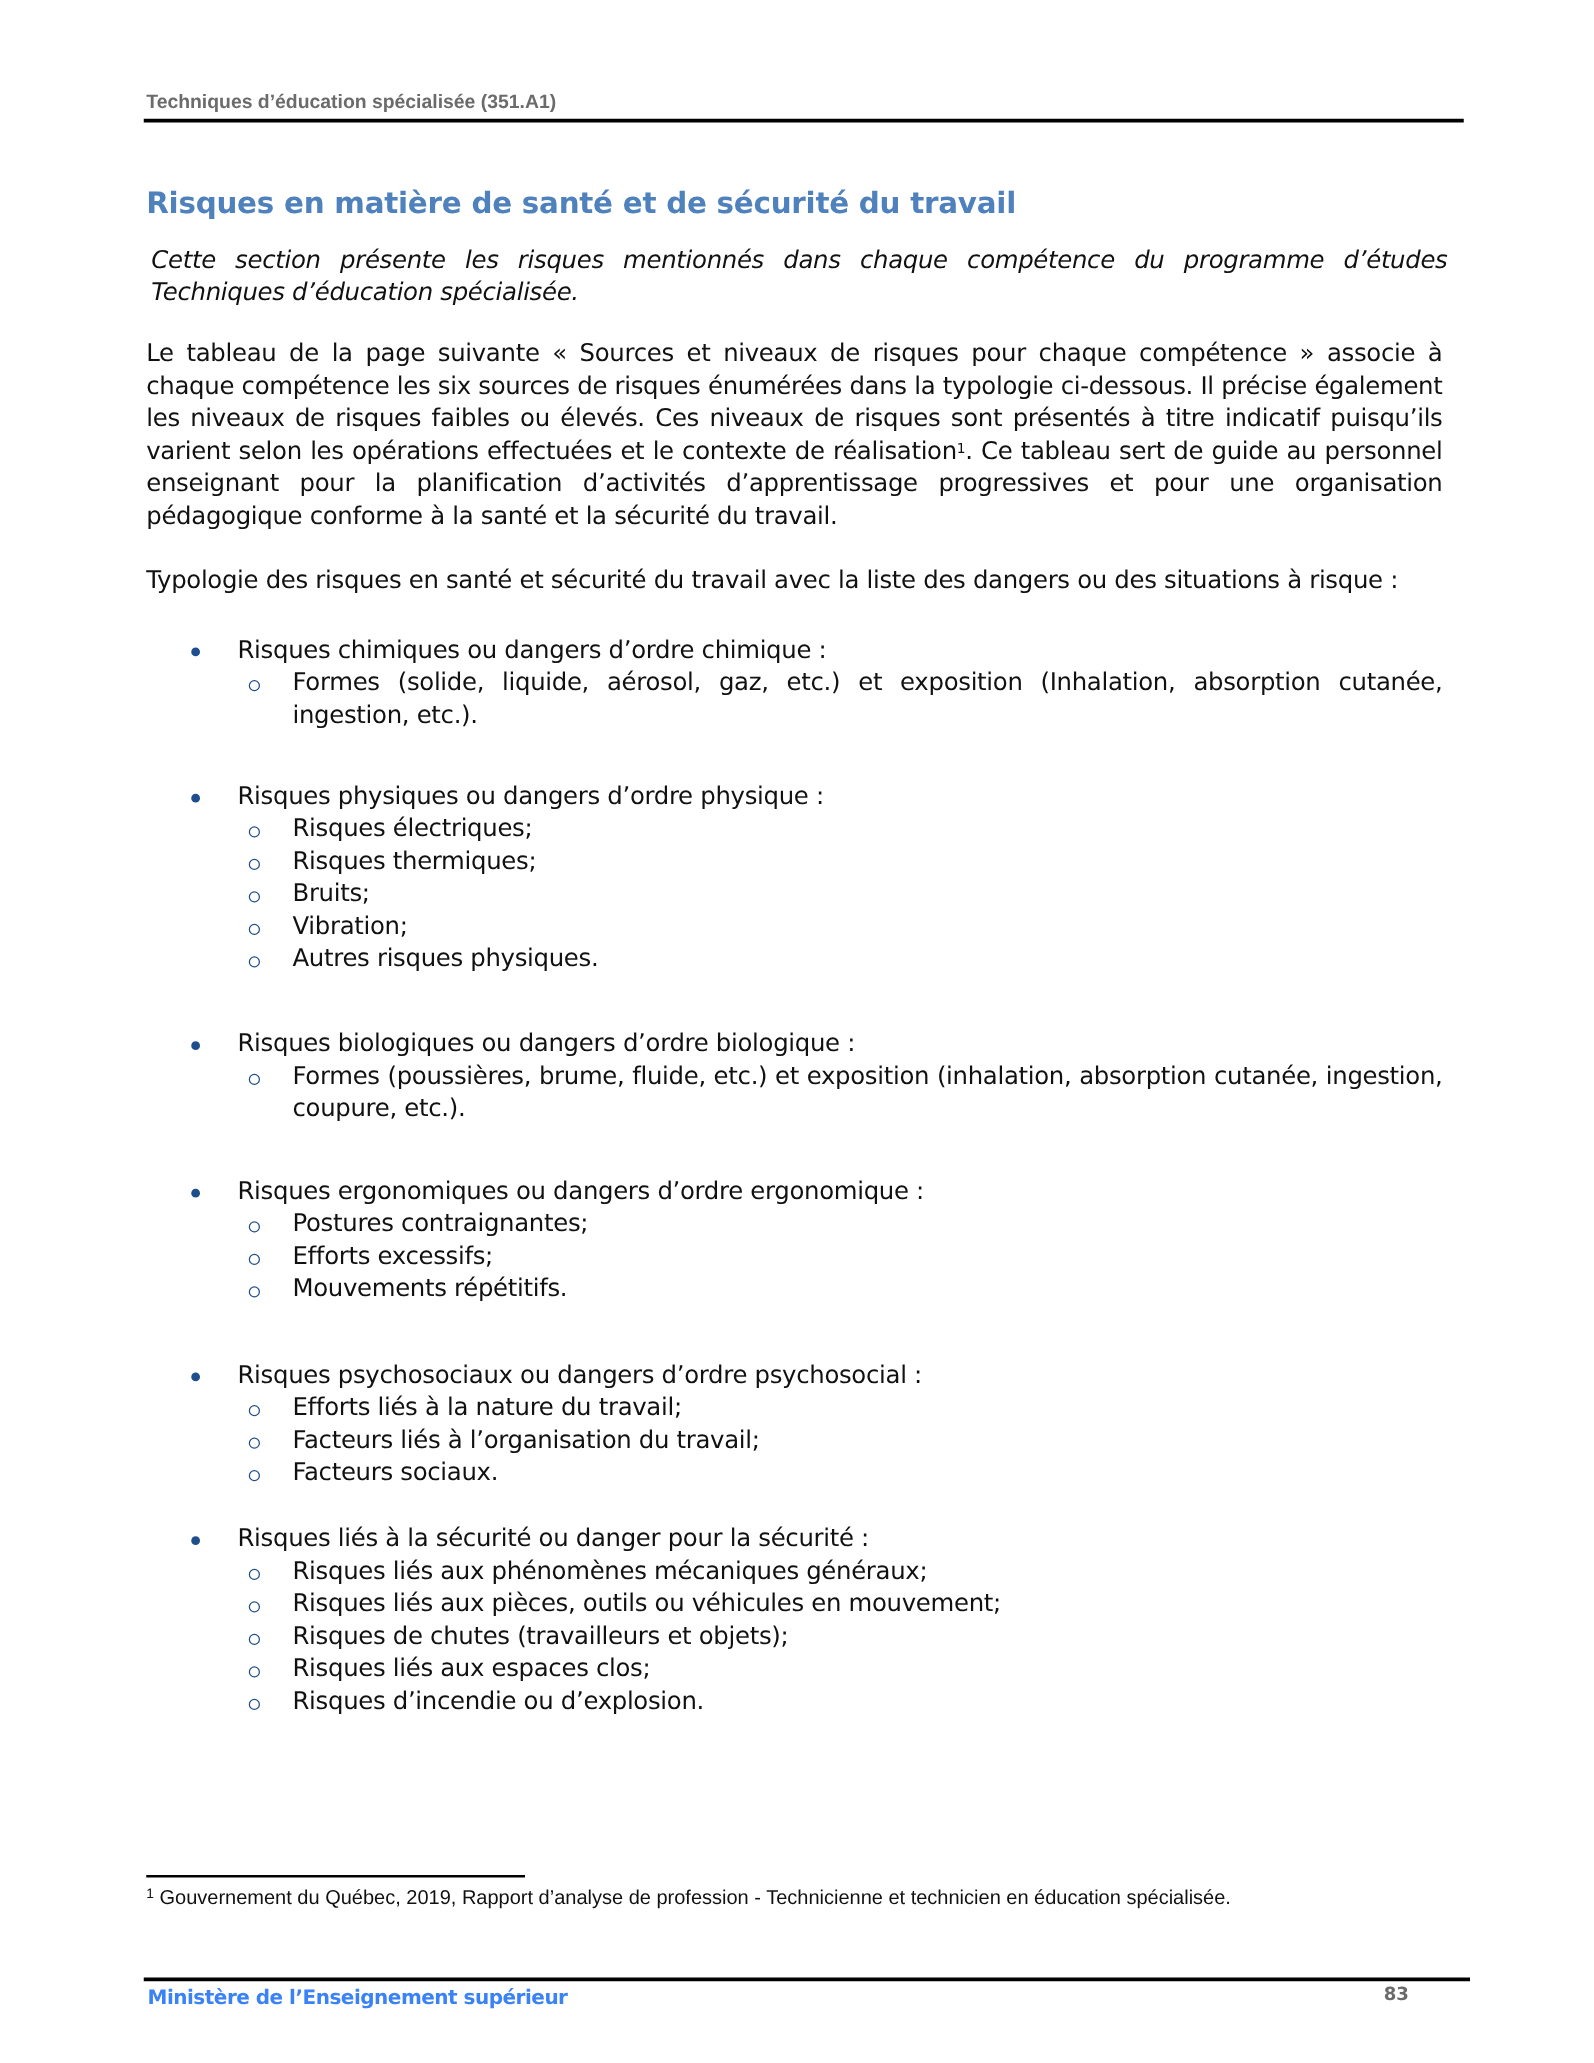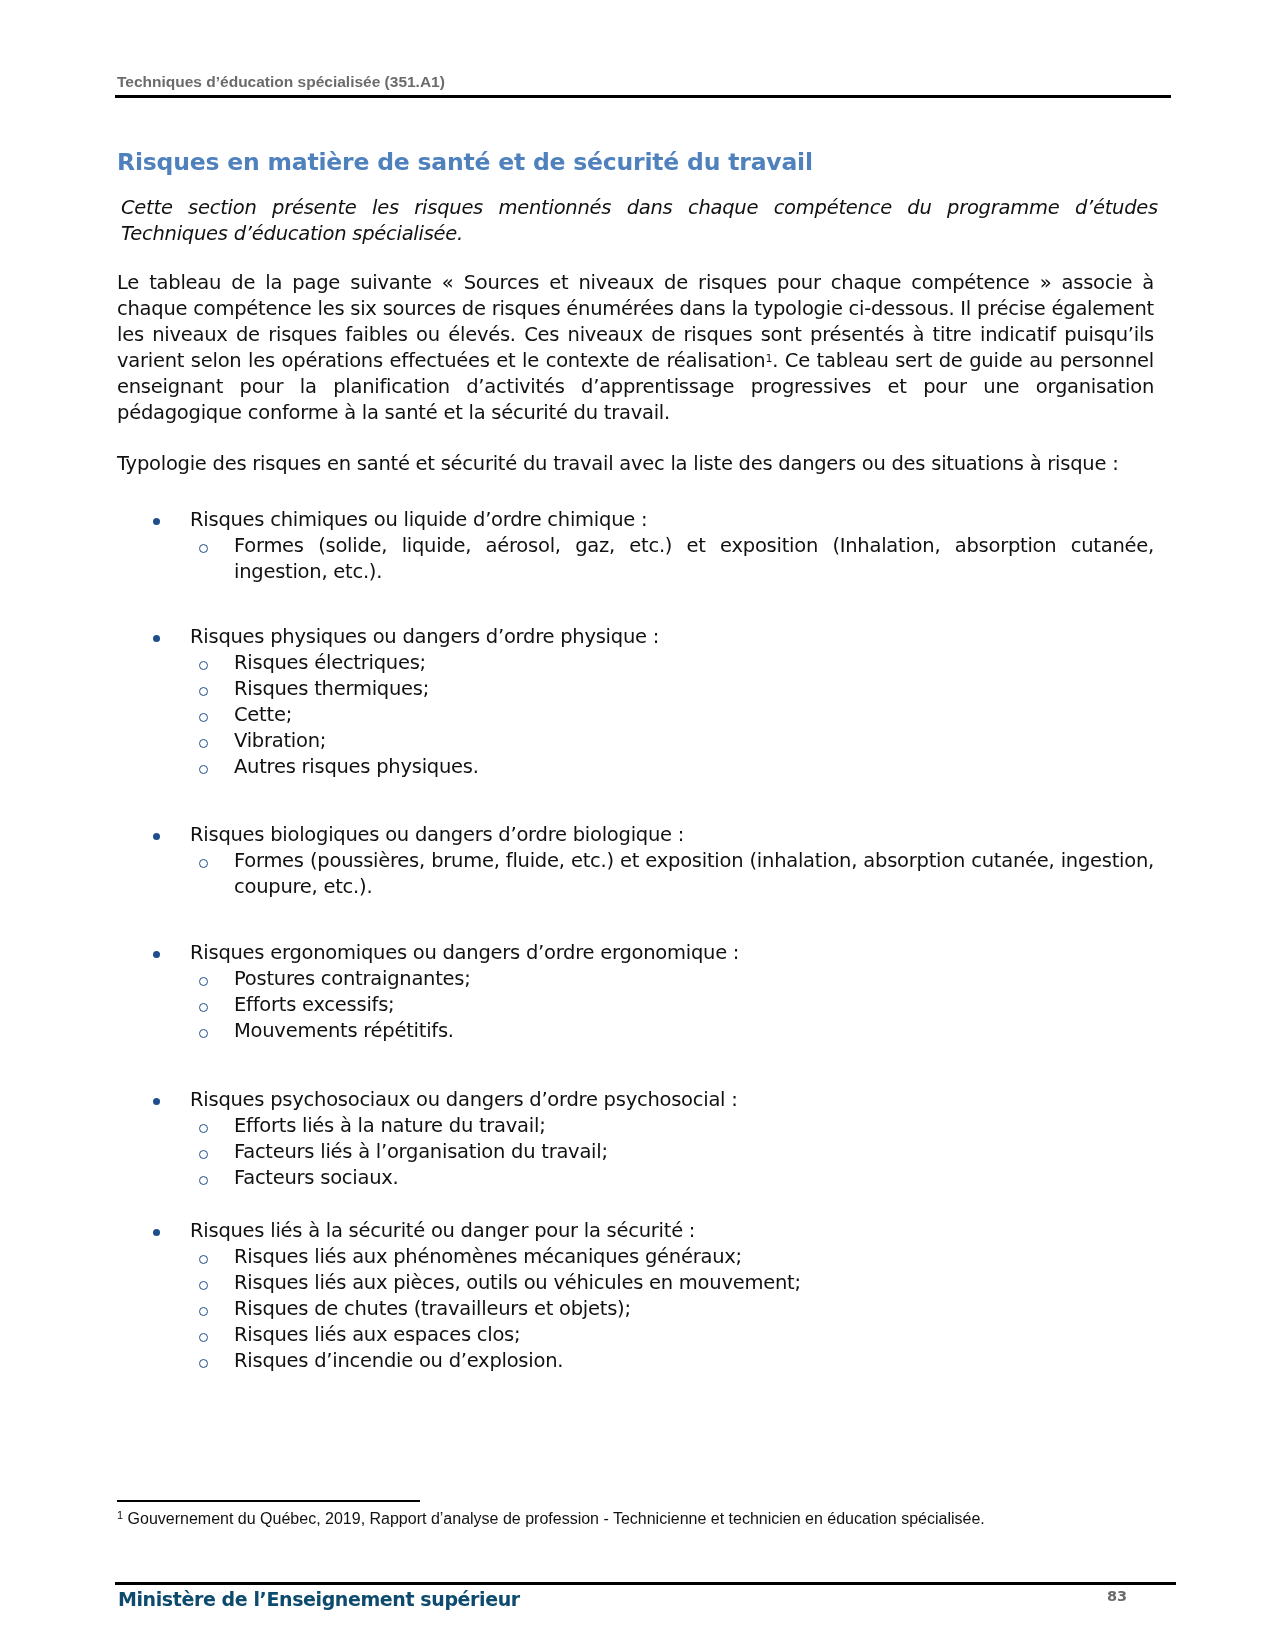--- a/index.html
+++ b/index.html
@@ -14,47 +14,47 @@
   sup { font-size:11px; vertical-align:top; position:relative; top:-2px; }
   .list { position:absolute; left:117px; width:1037px; font-size:19.5px; line-height:26px; letter-spacing:-0.25px; }
   .bullet-row { position:relative; padding-left:73px; }
   .bullet-dot { position:absolute; left:36px; top:11px; width:7px; height:7px; border-radius:50%; background:#1f4e8c; }
   .sub-row { position:relative; padding-left:117px; text-align:justify; text-align-last:left; }
   .sub-circle { position:absolute; left:82px; top:11px; width:9px; height:9px; border-radius:50%; border:1.2px solid #1f4e8c; box-sizing:border-box; }
   .fn-rule { position:absolute; left:117px; top:1500px; width:303px; height:2px; background:#000; }
   .footnote { position:absolute; left:117px; top:1510px; font-family:"Liberation Sans", sans-serif; font-size:16px; color:#111; }
   .footnote sup { font-size:11px; top:-1px; }
   .foot-rule { position:absolute; left:115px; top:1582px; width:1061px; height:3px; background:#000; }
-  .foot-left { position:absolute; left:118px; top:1588px; font-family:"DejaVu Sans", sans-serif; font-weight:bold; font-size:19px; color:#0c4a6e; letter-spacing:-0.4px; }
+  .foot-left { position:absolute; left:118px; top:1588px; font-family:"DejaVu Sans", sans-serif; font-weight:bold; font-size:16px; color:#3b82f6; letter-spacing:-0.4px; }
   .foot-right { position:absolute; left:1107px; top:1588px; font-family:"DejaVu Sans", sans-serif; font-weight:bold; font-size:14.5px; color:#6b6b6b; }
 </style>
 </head>
 <body>
 
 <div class="running-head">Techniques d’éducation spécialisée (351.A1)</div>
 <div class="head-rule"></div>
 
 <h1 class="title" style="margin:0;">Risques en matière de santé et de sécurité du travail</h1>
 
 <p class="para p1" style="margin:4px;font-style:italic;">Cette section présente les risques mentionnés dans chaque compétence du programme d’études Techniques d’éducation spécialisée.</p>
 
 <p class="para p2" style="margin:0;"><span>Le tableau de la page suivante « Sources et niveaux de risques pour chaque compétence » associe à chaque compétence les six sources de risques énumérées dans la typologie ci-dessous. Il précise également les niveaux de risques faibles ou élevés. Ces niveaux de risques sont présentés à titre indicatif puisqu’ils varient selon les opérations effectuées et le contexte de réalisation</span><sup>1</sup><span>. Ce tableau sert de guide au personnel enseignant pour la planification d’activités d’apprentissage progressives et pour une organisation pédagogique conforme à la santé et la sécurité du travail.</span></p>
 
 <p class="para p3" style="margin:0;">Typologie des risques en santé et sécurité du travail avec la liste des dangers ou des situations à risque :</p>
 
 <div class="list" id="risk-list" style="top: 507px;">
     <div style="position: absolute; left: 0px; width: 1037px; top: 0px;">
-      <div class="bullet-row"><span class="bullet-dot"></span><span>Risques chimiques ou liquide d’ordre chimique :</span></div>
+      <div class="bullet-row"><span class="bullet-dot"></span><span>Risques chimiques ou dangers d’ordre chimique :</span></div>
       <div class="sub-row"><span class="sub-circle"></span><span>Formes (solide, liquide, aérosol, gaz, etc.) et exposition (Inhalation, absorption cutanée, ingestion, etc.).</span></div>
     </div>
     <div style="position: absolute; left: 0px; width: 1037px; top: 117px;">
       <div class="bullet-row"><span class="bullet-dot"></span><span>Risques physiques ou dangers d’ordre physique :</span></div>
       <div class="sub-row"><span class="sub-circle"></span><span>Risques électriques;</span></div>
       <div class="sub-row"><span class="sub-circle"></span><span>Risques thermiques;</span></div>
-      <div class="sub-row"><span class="sub-circle"></span><span>Cette;</span></div>
+      <div class="sub-row"><span class="sub-circle"></span><span>Bruits;</span></div>
       <div class="sub-row"><span class="sub-circle"></span><span>Vibration;</span></div>
       <div class="sub-row"><span class="sub-circle"></span><span>Autres risques physiques.</span></div>
     </div>
     <div style="position: absolute; left: 0px; width: 1037px; top: 315px;">
       <div class="bullet-row"><span class="bullet-dot"></span><span>Risques biologiques ou dangers d’ordre biologique :</span></div>
       <div class="sub-row"><span class="sub-circle"></span><span>Formes (poussières, brume, fluide, etc.) et exposition (inhalation, absorption cutanée, ingestion, coupure, etc.).</span></div>
     </div>
     <div style="position: absolute; left: 0px; width: 1037px; top: 433px;">
       <div class="bullet-row"><span class="bullet-dot"></span><span>Risques ergonomiques ou dangers d’ordre ergonomique :</span></div>
       <div class="sub-row"><span class="sub-circle"></span><span>Postures contraignantes;</span></div>

